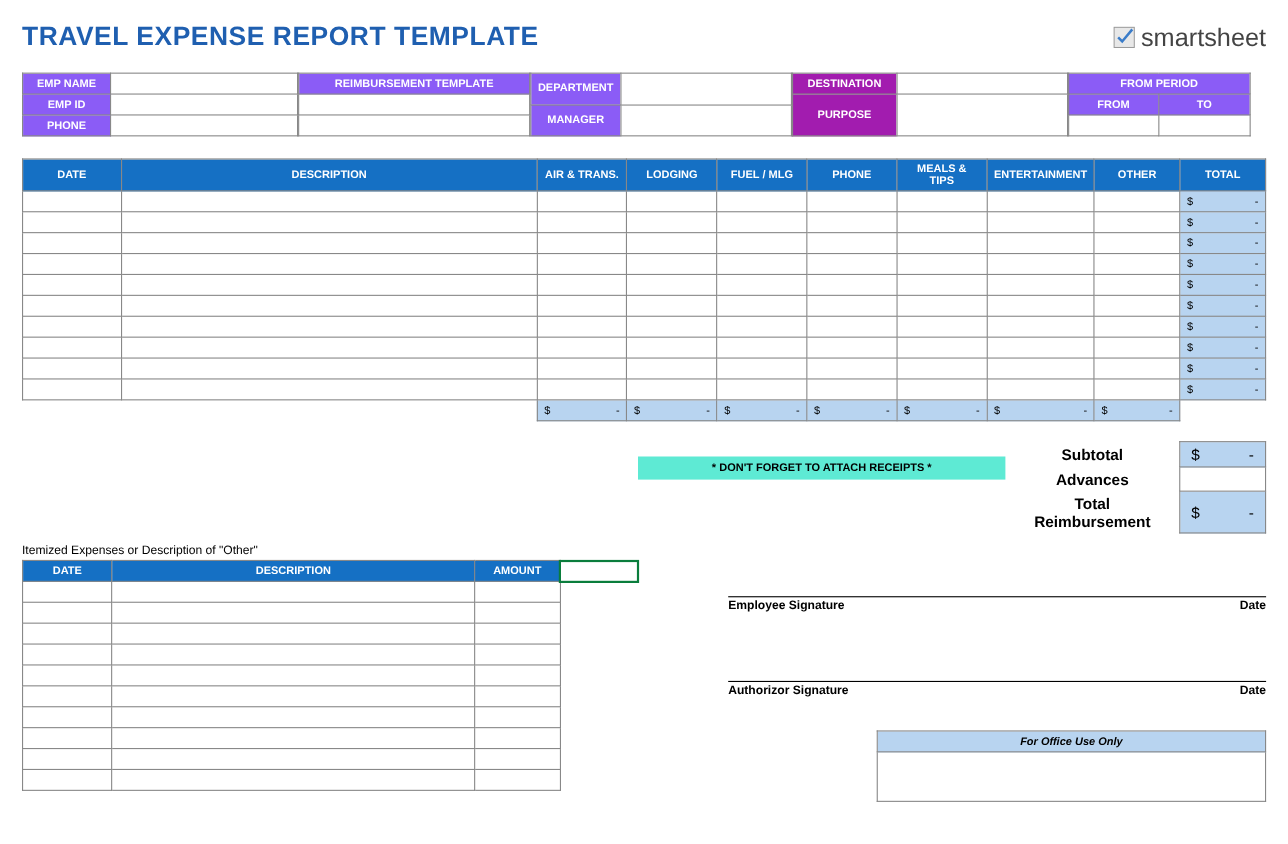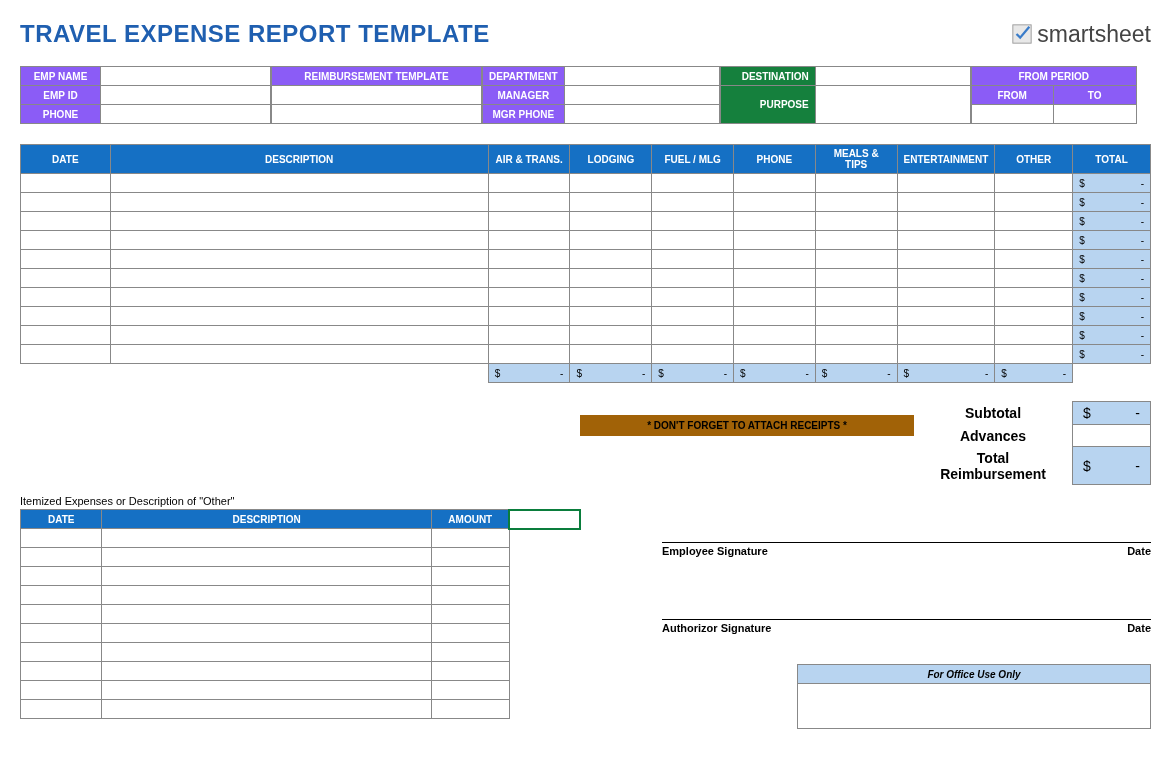--- a/index.html
+++ b/index.html
@@ -4,21 +4,21 @@
 <style>
 * { box-sizing: border-box; margin: 0; padding: 0; }
 body { font-family: Arial, sans-serif; font-size: 11px; background: #fff; padding: 20px; width: 1171px; }
 .hdr { display: flex; justify-content: space-between; align-items: center; margin-bottom: 18px; }
 .title { color: #1f5fb0; font-size: 24px; font-weight: bold; letter-spacing: 0.5px; }
 .logo { display: flex; align-items: center; gap: 4px; color: #444; font-size: 23px; }
 .logo svg { width: 22px; height: 22px; }
 table { border-collapse: collapse; }
 td, th { border: 1px solid #888; padding: 3px 6px; height: 19px; font-size: 10px; }
 .lab { background: #8b5cf6; color: #fff; font-weight: bold; text-align: center; }
-.lab2 { background: #15803d; color: #fff; font-weight: bold; text-align: right; }
+.lab2 { background: #a21caf; color: #fff; font-weight: bold; text-align: center; }
 .inp { background: #fff; }
 
 
 .info { display: flex; margin-bottom: 20px; }
 .info table { }
 
 
 .main { width: 100%; margin-bottom: 0; }
 .main th { background: #1570c4; color: #fff; font-weight: bold; text-align: center; font-size: 10px; }
 .main td { text-align: left; }
@@ -27,21 +27,21 @@
 
 
 .subrow td { background: #b8d4f0; text-align: right; font-size: 10px; border: 1px solid #888; }
 .subrow .ds { float: left; }
 
 
 .summ { float: right; margin-top: 8px; }
 .summ td { border: none; text-align: center; padding: 3px 10px; font-size: 14px; }
 .summ .val { border: 1px solid #888; width: 78px; }
 .summ .shade { background: #b8d4f0; }
-.receipts { background: #a16207; color: #000; font-weight: bold; text-align: center; padding: 5px; font-size: 10px; }
+.receipts { background: #5eead4; color: #000; font-weight: bold; text-align: center; padding: 5px; font-size: 10px; }
 .itemlbl { font-size: 11px; margin-bottom: 2px; }
 .itemtbl { width: 560px; }
 .itemtbl th { background: #1570c4; color: #fff; }
 .sigs { flex: 1; padding-left: 60px; }
 .sigline { border-bottom: 1px solid #000; height: 28px; margin-top: 20px; }
 .sigrow { display: flex; justify-content: space-between; font-weight: bold; font-size: 11px; margin-top: 2px; }
 .office { margin-top: 30px; width: 354px; float: right; border-radius: 23px; }
 .office th { background: #b8d4f0; font-style: italic; text-align: center; font-weight: bold; }
 .office td { height: 45px; }
 .selcell { outline: 2px solid #0a7d3c; outline-offset: -1px; }
@@ -92,24 +92,20 @@
   </tbody>
     </table>
   <table>
     <tbody>
         <tr>
           <td class="lab" style="width:76px">DEPARTMENT</td>
           <td class="inp" style="width:155px"></td>
         </tr>
     <tr>
           <td class="lab">MANAGER</td>
-          <td class="inp"></td>
-        </tr>
-    <tr>
-          <td class="lab">MGR PHONE</td>
           <td class="inp"></td>
         </tr>
   </tbody>
     </table>
   <table>
     <tbody>
         <tr>
           <td class="lab2" style="width:95px">DESTINATION</td>
           <td class="inp" style="width:155px"></td>
         </tr>

